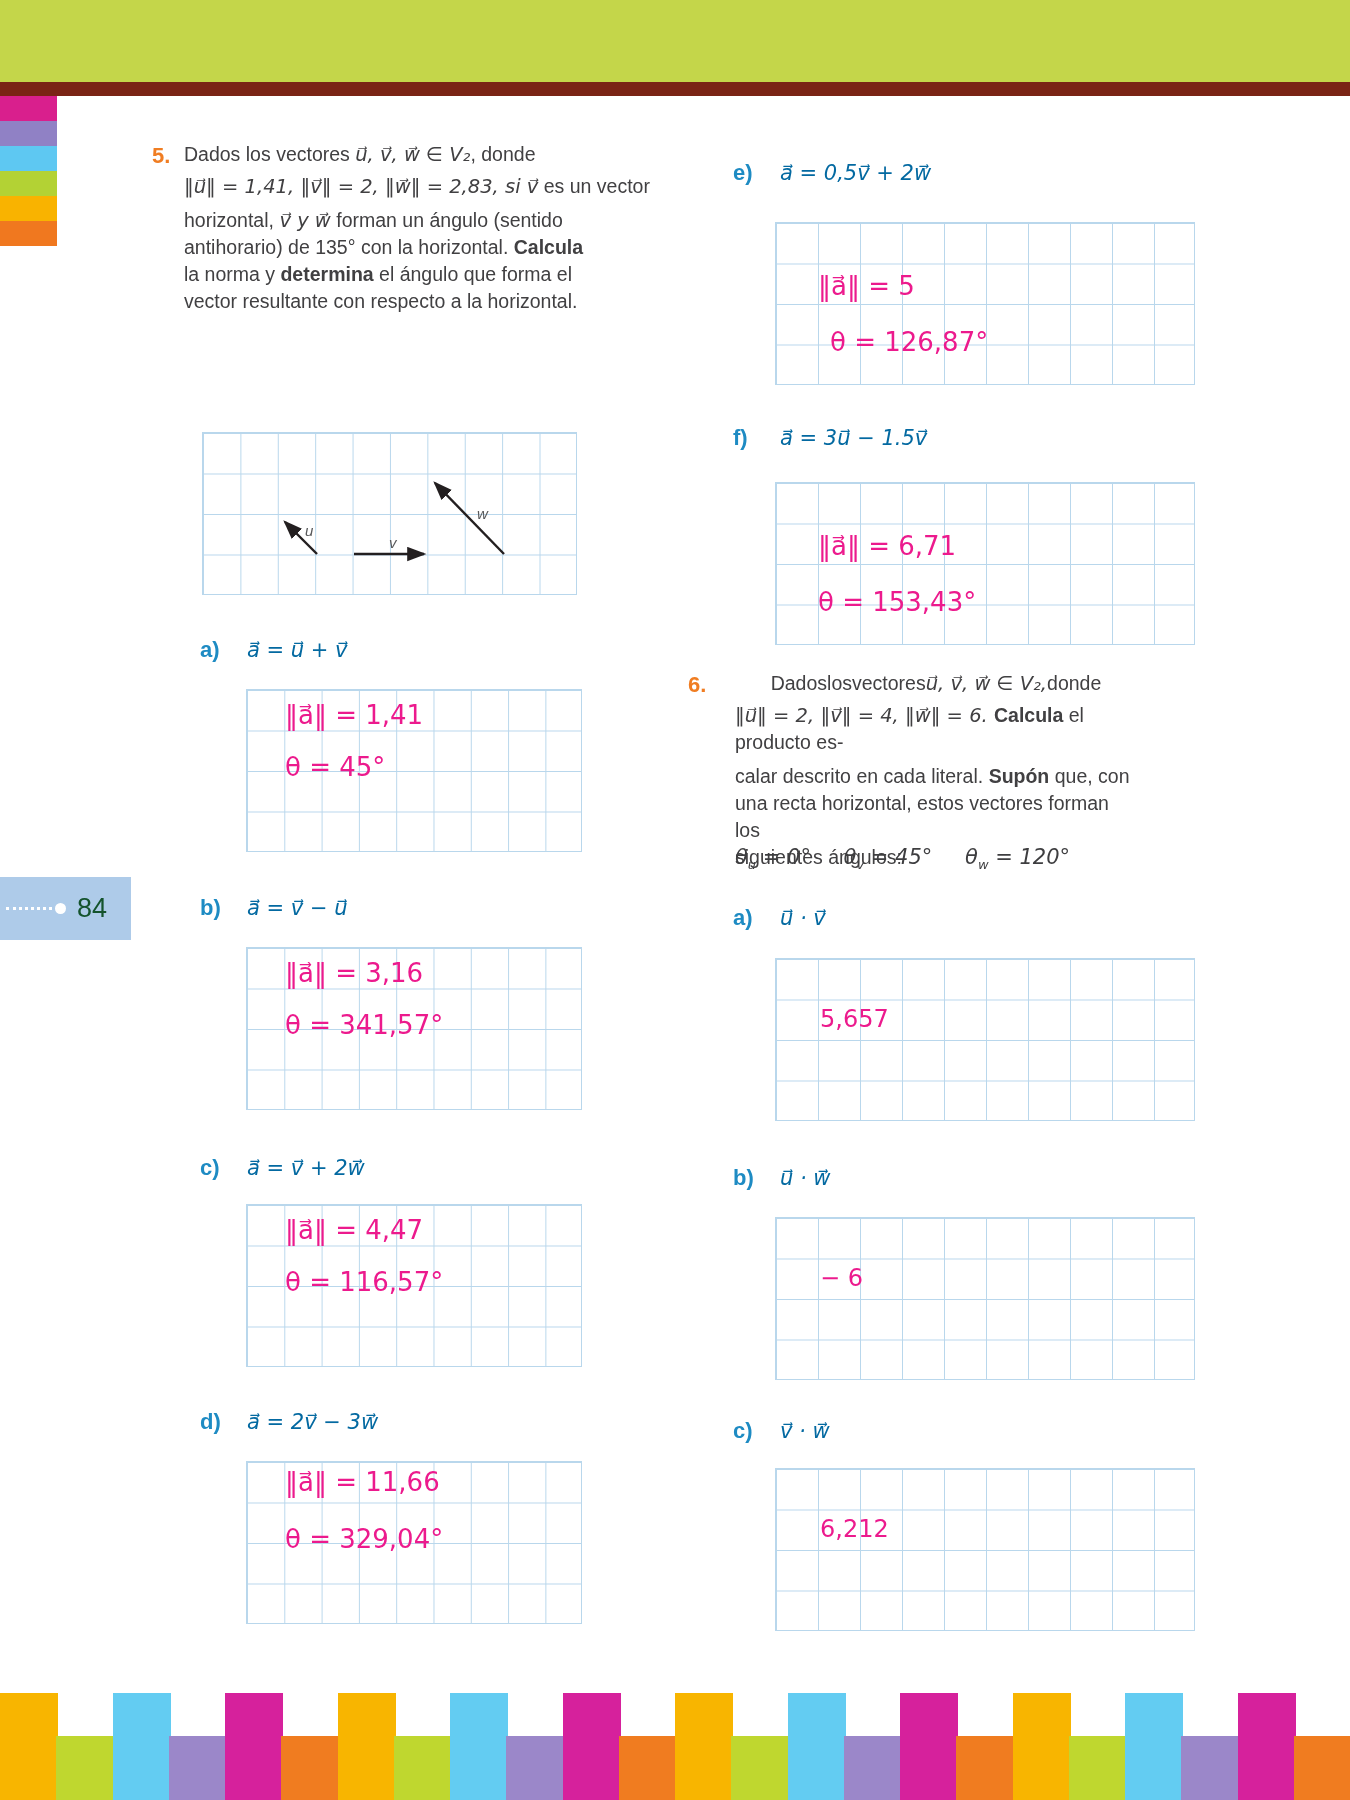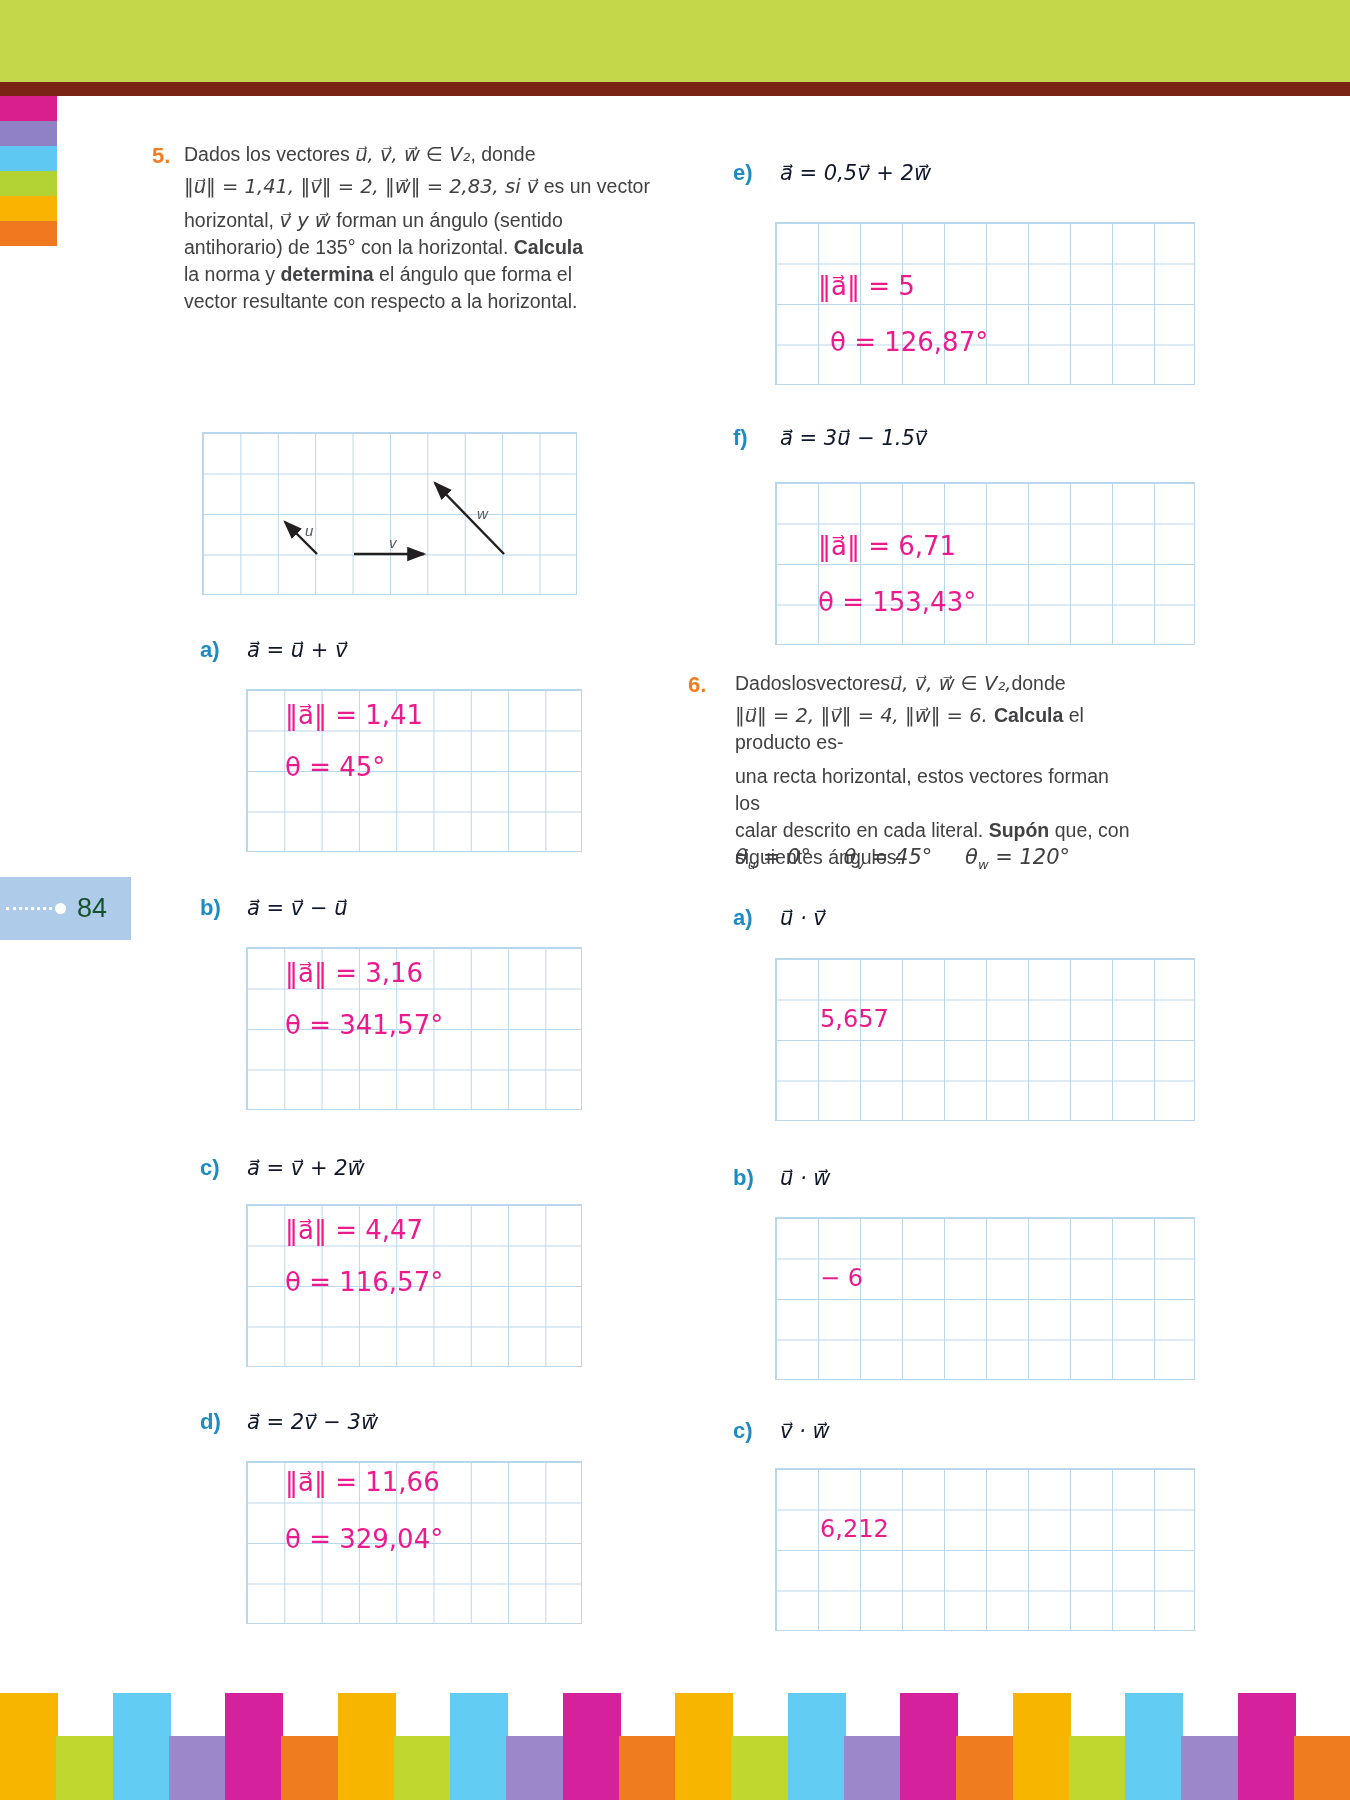--- a/index.html
+++ b/index.html
@@ -18,26 +18,26 @@
   .leader-dot{width:11px;height:11px;border-radius:50%;background:#ffffff;margin-left:3px;flex:0 0 auto;}
   .page-num{margin-left:11px;font-size:27px;color:#14532d;}
 
   
   .prob-num{position:absolute;font-size:22px;font-weight:bold;color:#f07d22;}
   .ptext{position:absolute;font-size:19.5px;line-height:27px;color:#414042;}
   .tline{min-height:27px;}
   .mline{padding:5px 0 7px 0;}
   .math{font-family:"DejaVu Sans",sans-serif;font-style:italic;}
   .b{font-weight:bold;margin-top:42px;}
-  .justify-line{display:flex;justify-content:flex-start;}
+  .justify-line{display:flex;justify-content:center;}
 
   
   .part-row{position:absolute;display:flex;align-items:baseline;}
   .plabel{color:#1e8bc3;font-weight:bold;font-size:22px;width:47px;flex:0 0 auto;}
-  .formula{font-family:"DejaVu Sans",sans-serif;font-style:italic;font-size:21px;color:#0f172a;}
+  .formula{font-family:"DejaVu Sans",sans-serif;font-style:italic;font-size:21px;color:#0369a1;}
 
   
   .grid{position:absolute;box-sizing:border-box;border:1px solid #b9d7ec;
         background-image:linear-gradient(to right,#b9d7ec 1px,transparent 1px),
                          linear-gradient(to bottom,#b9d7ec 1px,transparent 1px);}
   .g-diagram{width:375px;height:163px;background-size:37.4px 40.5px;}
   .g-left{width:336px;height:163px;background-size:37.3px 40.5px;}
   .g-right{width:420px;height:163px;background-size:42px 40.5px;}
 
   
@@ -164,22 +164,22 @@
 
   <div class="ptext" style="left:735px;top:670px;width:402px;">
     <div class="tline justify-line">
         <span>Dados</span>
         <span>los</span>
         <span>vectores</span>
         <span class="math">u⃗, v⃗, w⃗ ∈ V₂,</span>
         <span>donde</span>
       </div>
     <div class="tline mline"><span class="math">‖u⃗‖ = 2, ‖v⃗‖ = 4, ‖w⃗‖ = 6. </span><span class="b">Calcula</span><span> el producto es-</span></div>
+    <div class="tline"><span>calar descrito en cada literal. </span><span class="b">Supón</span><span> que, con</span></div>
     <div class="tline">una recta horizontal, estos vectores forman los</div>
-    <div class="tline"><span>calar descrito en cada literal. </span><span class="b">Supón</span><span> que, con</span></div>
     <div class="tline">siguientes ángulos:</div>
   </div>
 
   <div class="angles" style="left:735px;top:845px;">
     <span class="grp"><span>θ</span><sub>u</sub><span> = 0°</span></span>
     <span class="grp"><span>θ</span><sub>v</sub><span> = 45°</span></span>
     <span class="grp"><span>θ</span><sub>w</sub><span> = 120°</span></span>
   </div>
 
   <div class="part-row" style="left:733px;top:905px;">

